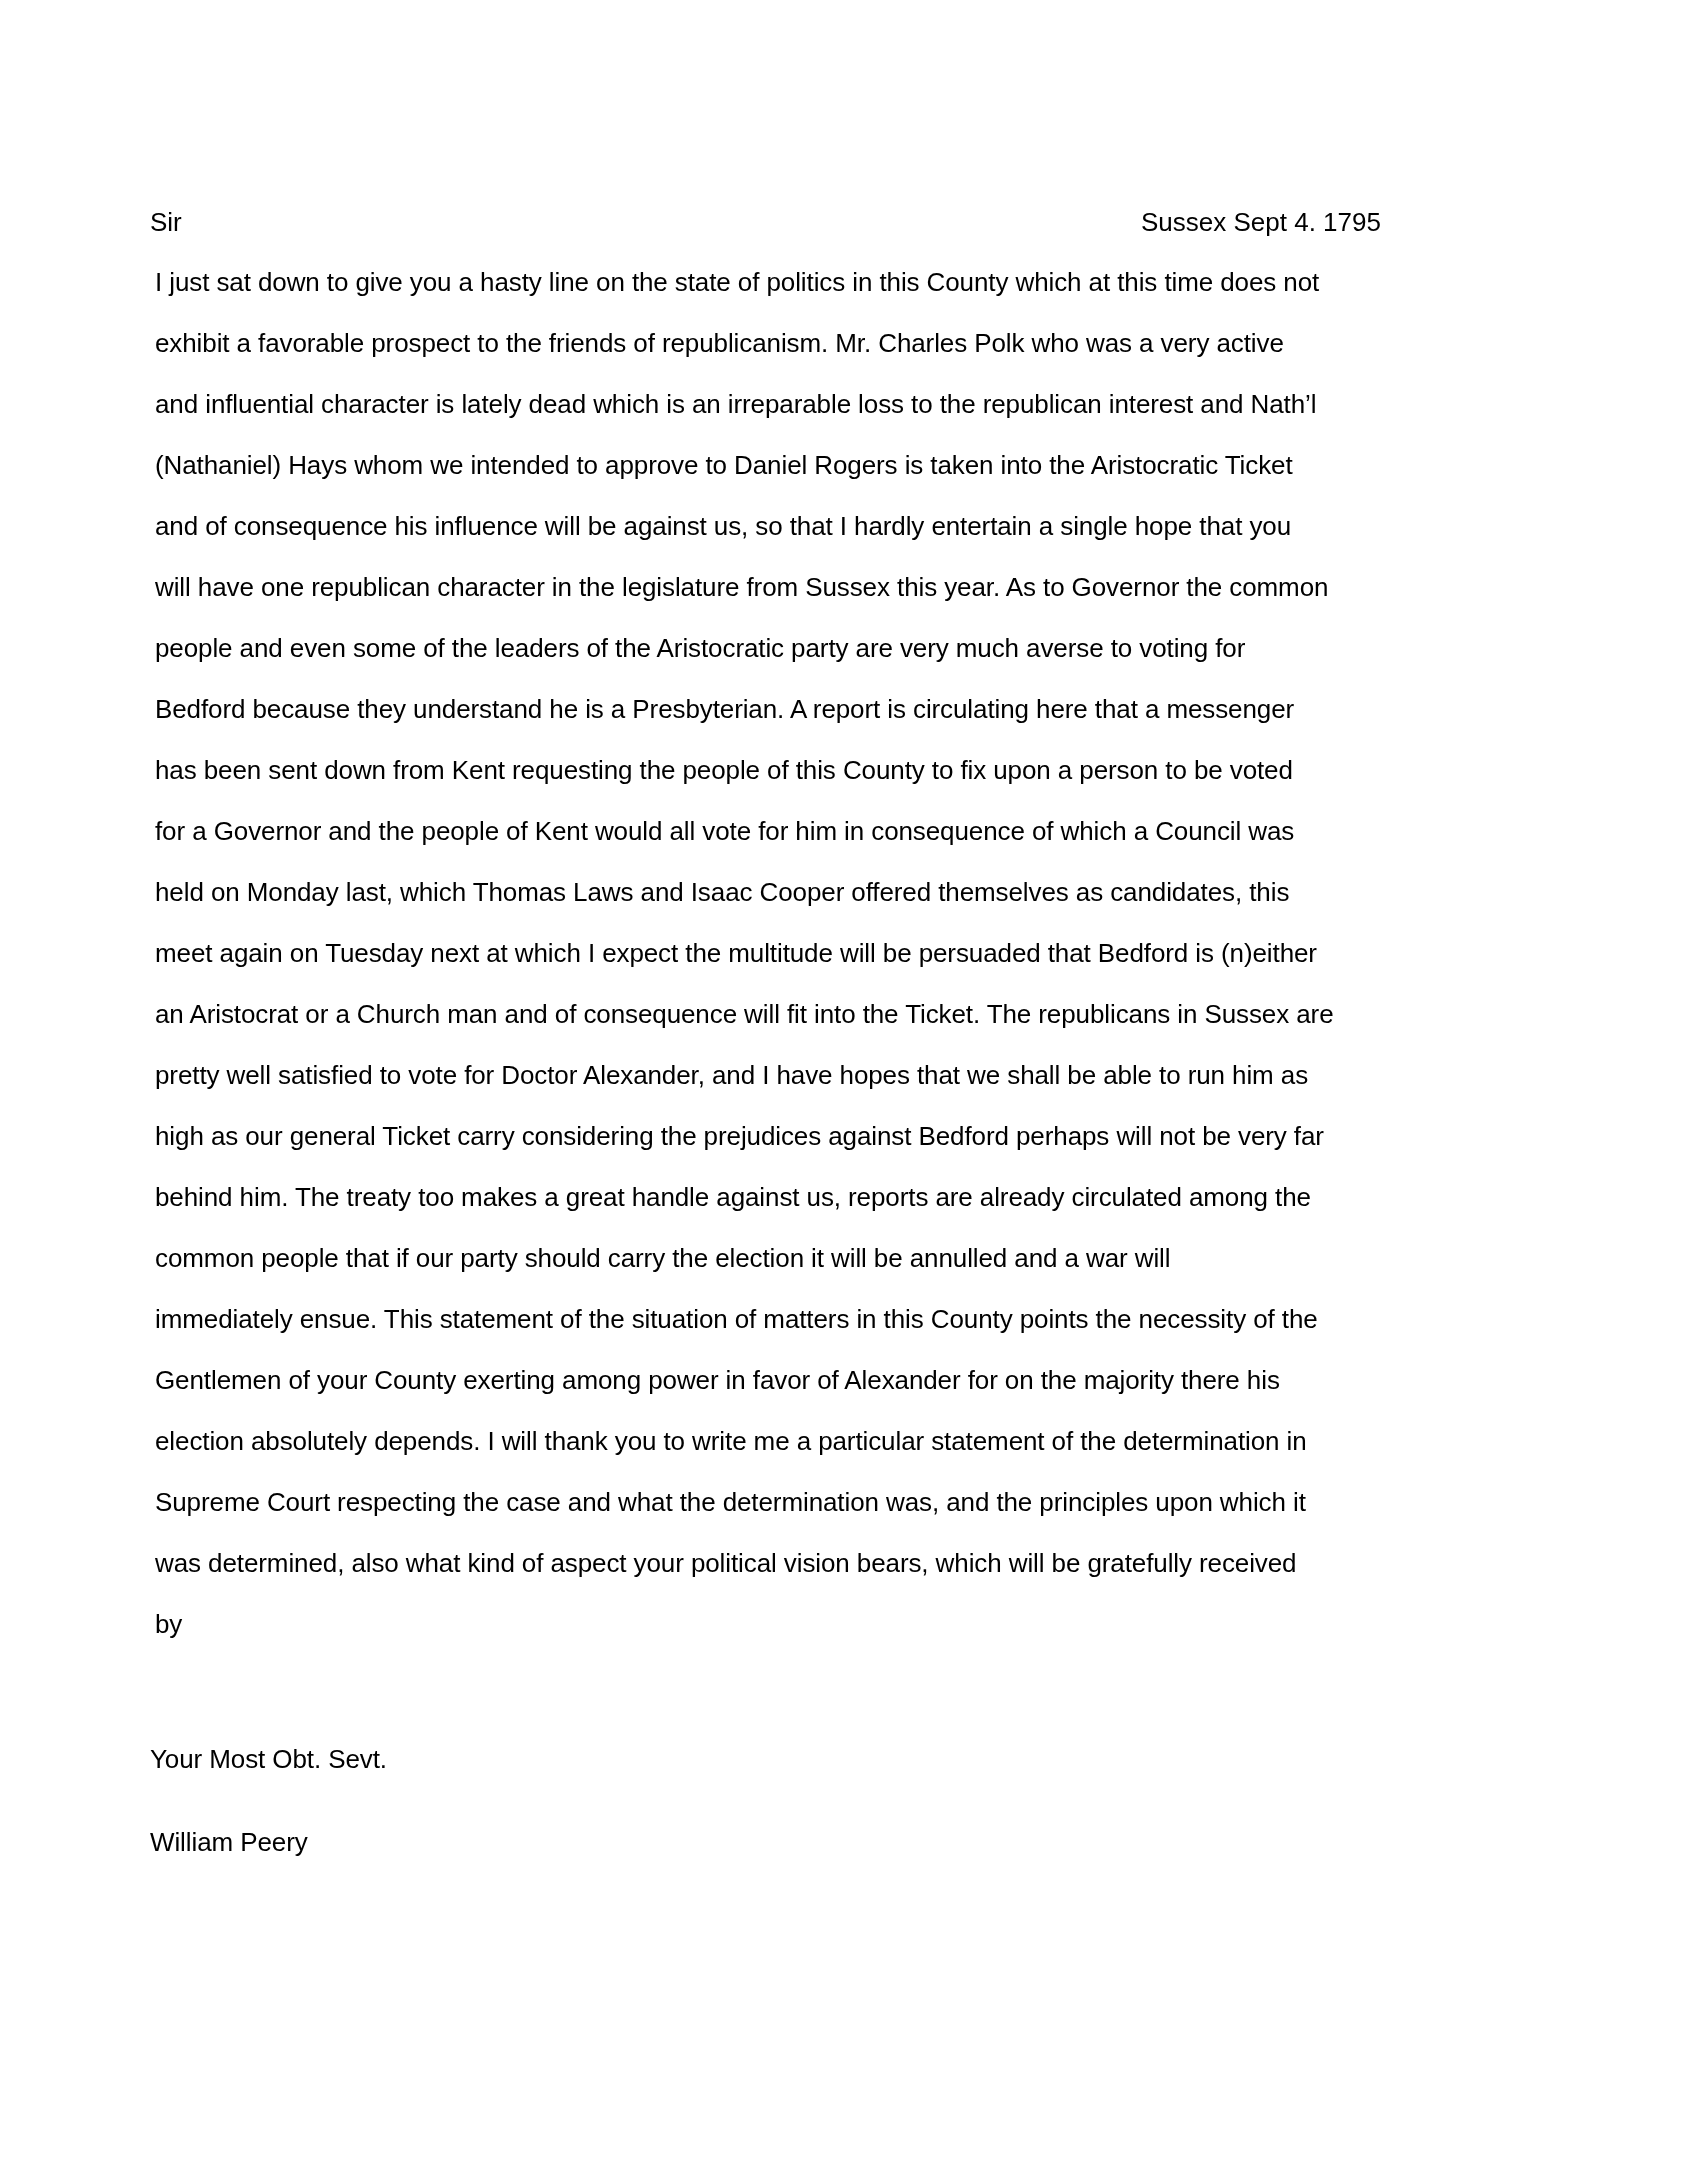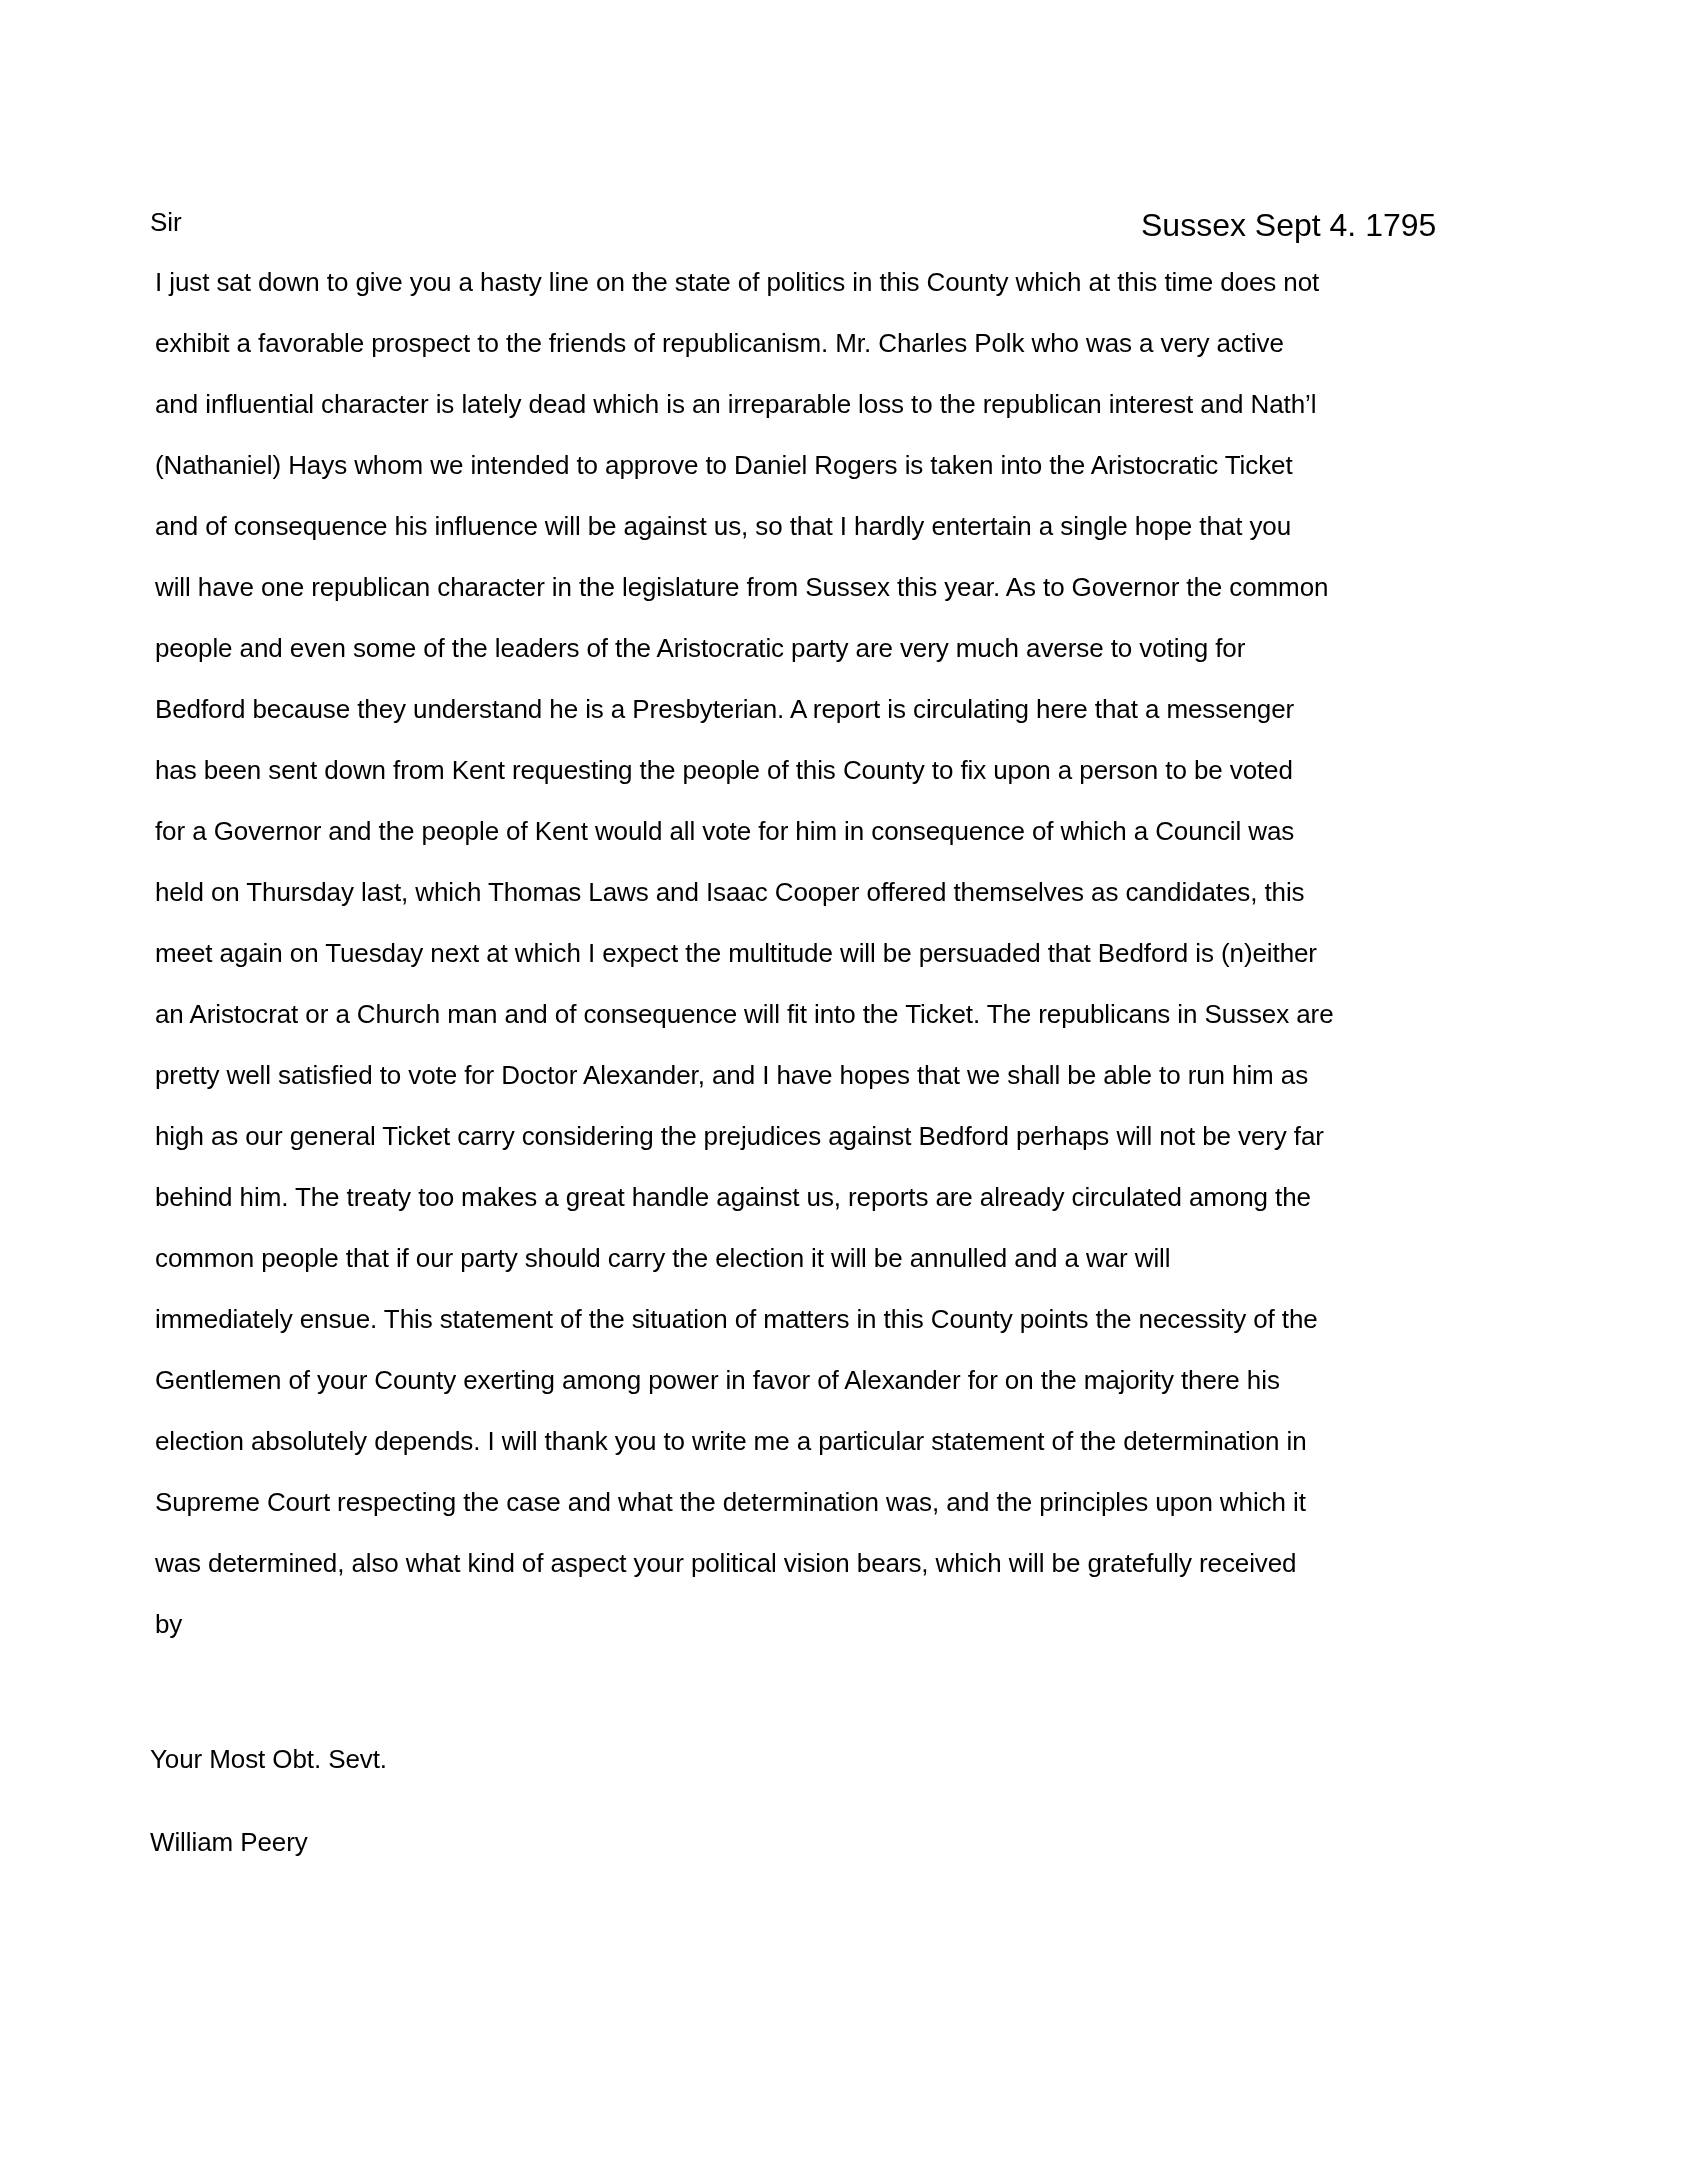--- a/index.html
+++ b/index.html
@@ -32,21 +32,21 @@
       line-height: 1;
       transform-origin: left bottom;
       letter-spacing: -0.1px;
     }
     .salutation { top: 209px; }
     .dateline {
       position: absolute;
       left: 1141px;
       top: 209px;
       white-space: nowrap;
-      font-size: 32px;
+      font-size: 26px;
       line-height: 1;
     }
     .body-lines {
       position: absolute;
       left: 155px;
       top: 269px;
       width: 1406px;
     }
     .body-line {
       display: block;
@@ -72,21 +72,21 @@
     <span class="body-line">I just sat down to give you a hasty line on the state of politics in this County which at this time does not</span>
     <span class="body-line">exhibit a favorable prospect to the friends of republicanism. Mr. Charles Polk who was a very active</span>
     <span class="body-line">and influential character is lately dead which is an irreparable loss to the republican interest and Nath’l</span>
     <span class="body-line">(Nathaniel) Hays whom we intended to approve to Daniel Rogers is taken into the Aristocratic Ticket</span>
     <span class="body-line">and of consequence his influence will be against us, so that I hardly entertain a single hope that you</span>
     <span class="body-line">will have one republican character in the legislature from Sussex this year. As to Governor the common</span>
     <span class="body-line">people and even some of the leaders of the Aristocratic party are very much averse to voting for</span>
     <span class="body-line">Bedford because they understand he is a Presbyterian. A report is circulating here that a messenger</span>
     <span class="body-line">has been sent down from Kent requesting the people of this County to fix upon a person to be voted</span>
     <span class="body-line">for a Governor and the people of Kent would all vote for him in consequence of which a Council was</span>
-    <span class="body-line">held on Thursday last, which Thomas Laws and Isaac Cooper offered themselves as candidates, this</span>
+    <span class="body-line">held on Monday last, which Thomas Laws and Isaac Cooper offered themselves as candidates, this</span>
     <span class="body-line">meet again on Tuesday next at which I expect the multitude will be persuaded that Bedford is (n)either</span>
     <span class="body-line">an Aristocrat or a Church man and of consequence will fit into the Ticket. The republicans in Sussex are</span>
     <span class="body-line">pretty well satisfied to vote for Doctor Alexander, and I have hopes that we shall be able to run him as</span>
     <span class="body-line">high as our general Ticket carry considering the prejudices against Bedford perhaps will not be very far</span>
     <span class="body-line">behind him. The treaty too makes a great handle against us, reports are already circulated among the</span>
     <span class="body-line">common people that if our party should carry the election it will be annulled and a war will</span>
     <span class="body-line">immediately ensue. This statement of the situation of matters in this County points the necessity of the</span>
     <span class="body-line">Gentlemen of your County exerting among power in favor of Alexander for on the majority there his</span>
     <span class="body-line">election absolutely depends. I will thank you to write me a particular statement of the determination in</span>
     <span class="body-line">Supreme Court respecting the case and what the determination was, and the principles upon which it</span>

